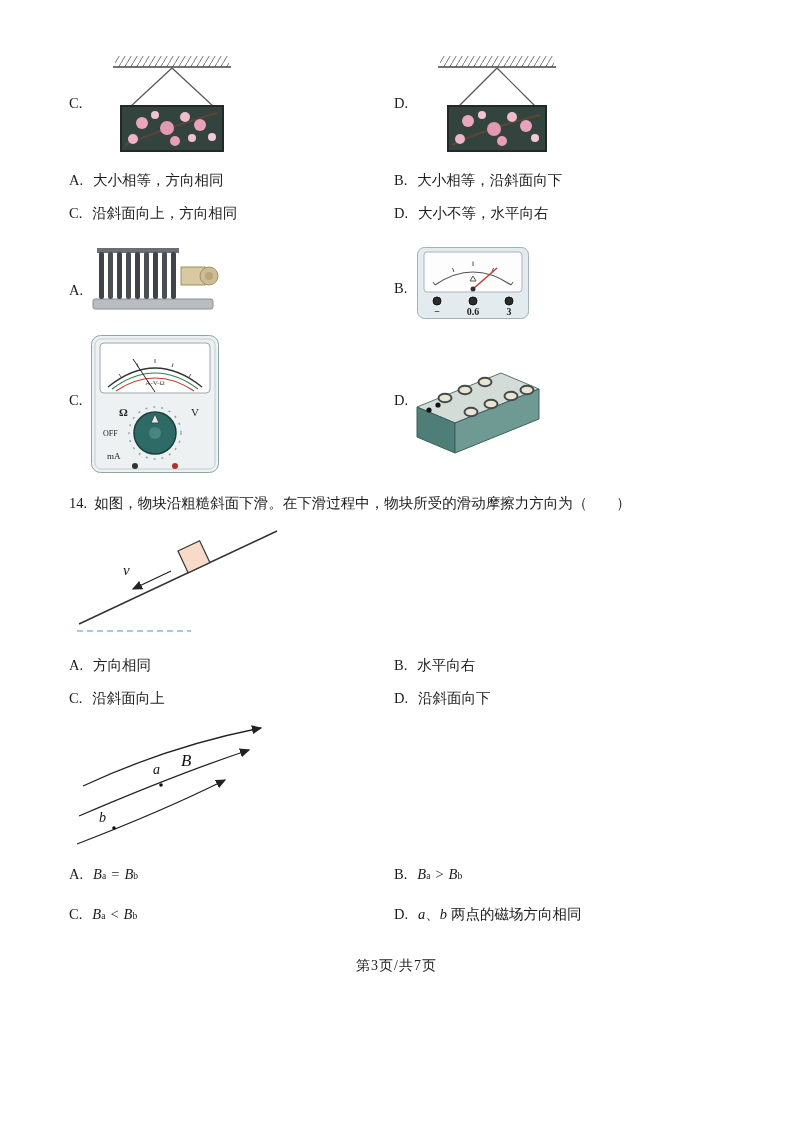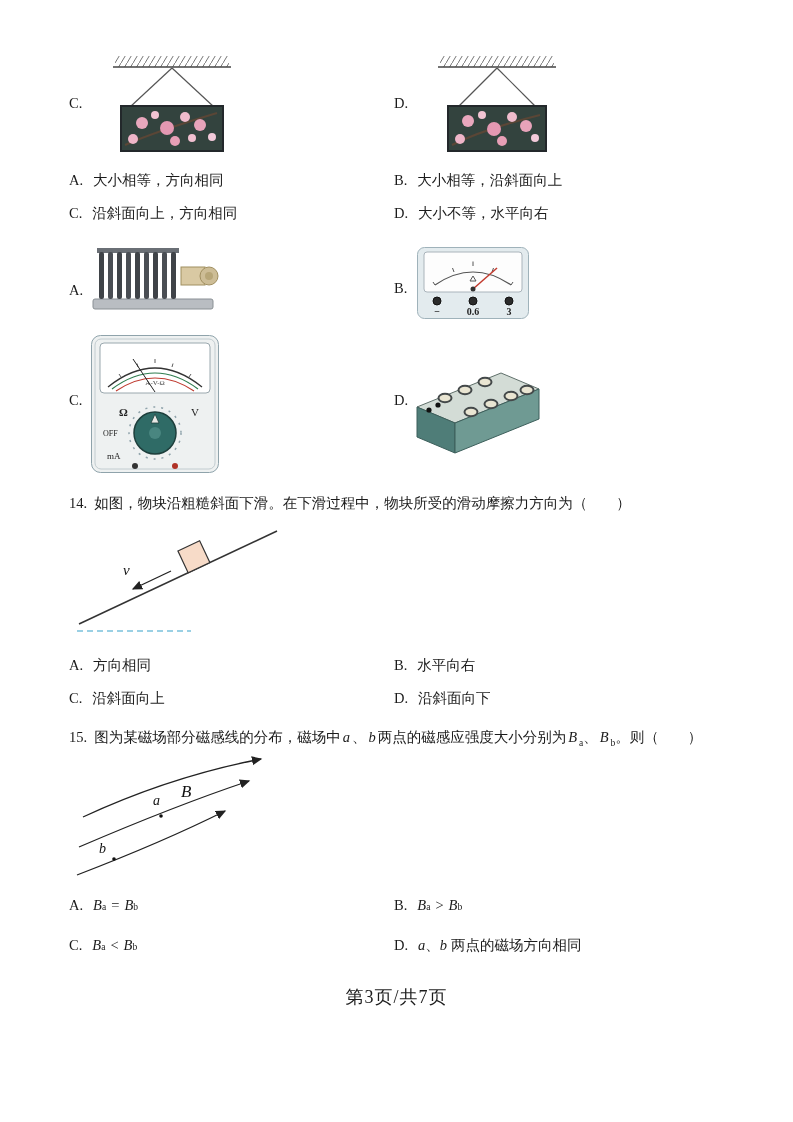--- a/index.html
+++ b/index.html
@@ -22,21 +22,21 @@
   .op{margin:0 5px;}
   
   .fig-row{display:flex;align-items:center;height:102px;}
   .figlabel-inline{width:28px;flex:0 0 auto;}
   .gapD{margin-left:147px;width:28px;flex:0 0 auto;}
   
   .fig13{position:relative;height:238px;margin-top:6px;}
   .abs{position:absolute;}
   
   .figwrap{margin-top:5px;}
-  .footer{text-align:center;margin-top:26px;font-size:18px;letter-spacing:1px;}
+  .footer{text-align:center;margin-top:26px;font-size:14px;letter-spacing:1px;}
 </style>
 </head>
 <body>
 
 <div class="page">
   <div class="content">
 
     <div class="fig-row">
       <span class="figlabel-inline">C.</span>
       <svg width="150" height="100" viewBox="0 0 150 100">
@@ -90,21 +90,21 @@
     </div>
 
     <div class="q">
       <div class="opts">
         <div class="opt">
             <span class="olabel">A.</span>
             <span>大小相等，方向相同</span>
           </div>
         <div class="opt">
             <span class="olabel">B.</span>
-            <span>大小相等，沿斜面向上</span>
+            <span>大小相等，沿斜面向下</span>
           </div>
         <div class="opt">
             <span class="olabel">C.</span>
             <span>沿斜面向上，方向相同</span>
           </div>
         <div class="opt">
             <span class="olabel">D.</span>
             <span>大小不等，水平向右</span>
           </div>
       </div>
@@ -229,21 +229,20 @@
             <span>沿斜面向上</span>
           </div>
         <div class="opt">
             <span class="olabel">D.</span>
             <span>沿斜面向下</span>
           </div>
       </div>
     </div>
 
     <div class="q">
-      <p class="qtext"><span class="qnum">15.</span><span>图为某磁场部分磁感线的分布，磁场中</span><span class="itxt">a</span><span>、</span><span class="itxt">b</span><span>两点的磁感应强度大小分别为</span><span class="itxt">B</span><sub class="ms">a</sub><span>、</span><span class="itxt">B</span><sub class="ms">b</sub><span>。则（　　）</span></p>
 
       <div class="figwrap">
         <svg width="250" height="122" viewBox="0 0 250 122">
           <defs>
             <marker id="arrB" markerWidth="9" markerHeight="9" refX="7" refY="3.5" orient="auto">
               <path d="M0,0 L8,3.5 L0,7 Z" fill="#222"></path>
             </marker>
           </defs>
           <path d="M14,62 C70,36 130,16 192,4" fill="none" stroke="#222" stroke-width="1.3" marker-end="url(#arrB)"></path>
           <path d="M10,92 C66,68 126,44 180,26" fill="none" stroke="#222" stroke-width="1.3" marker-end="url(#arrB)"></path>

